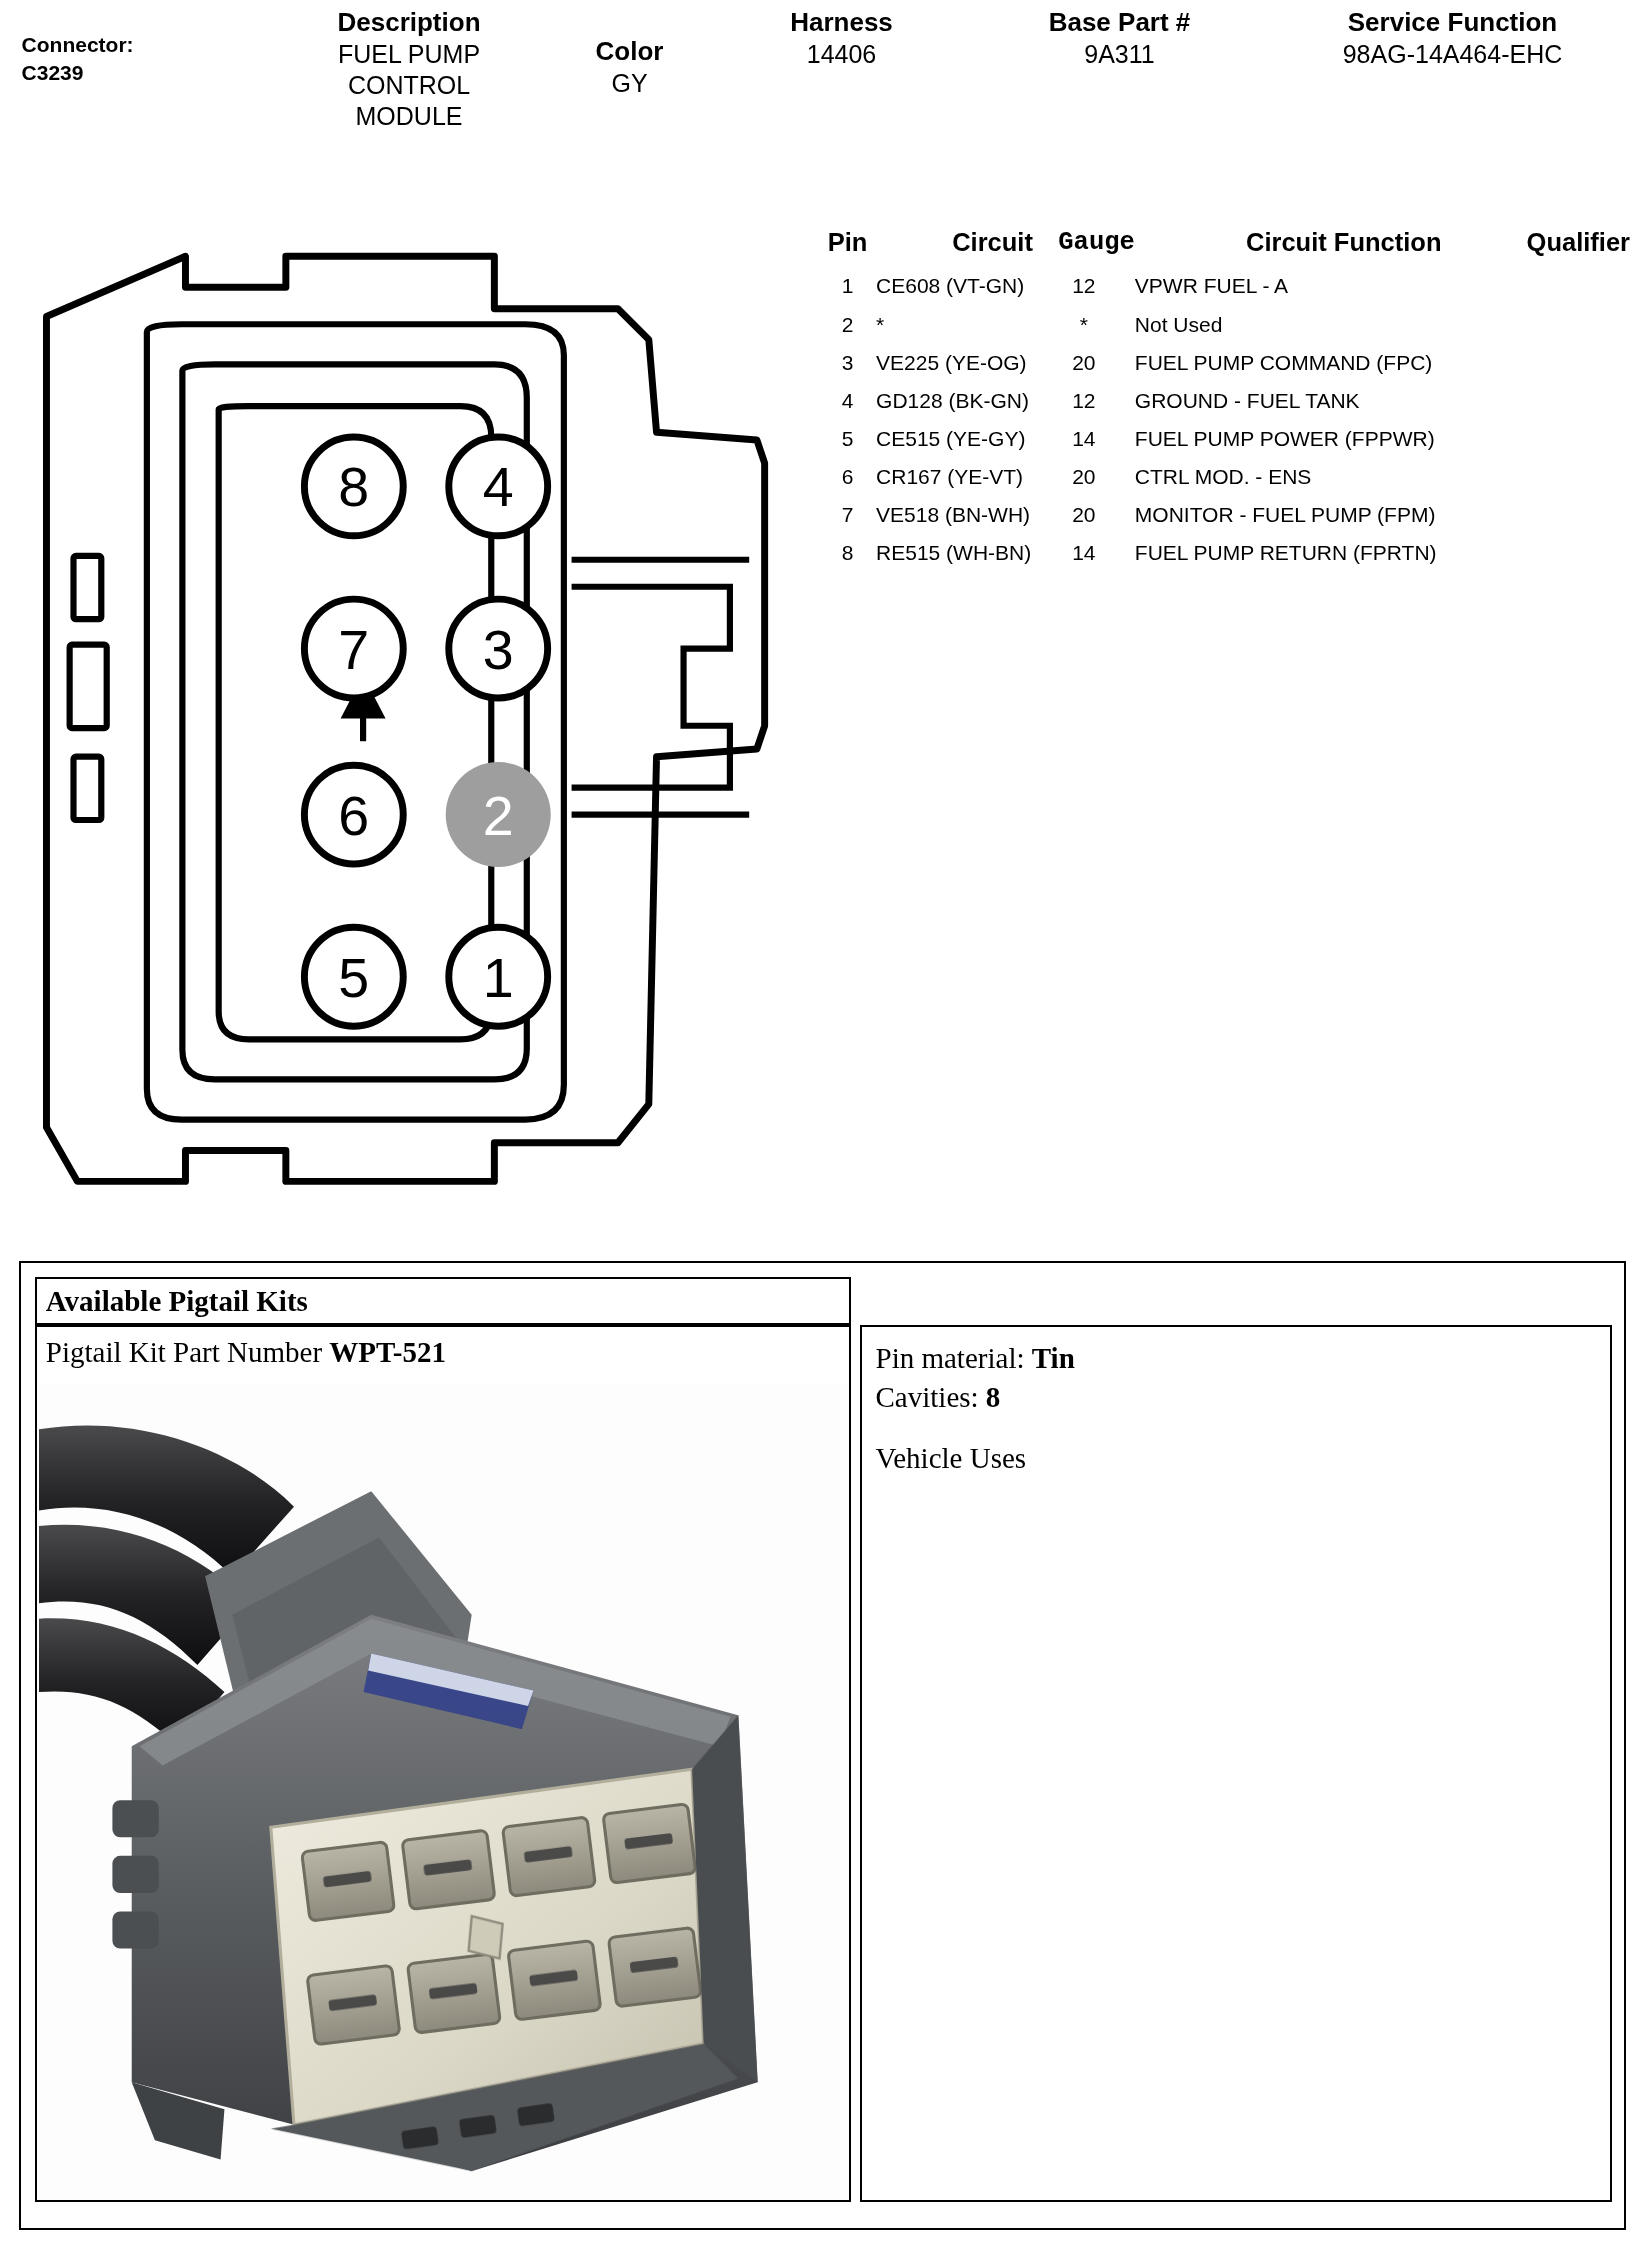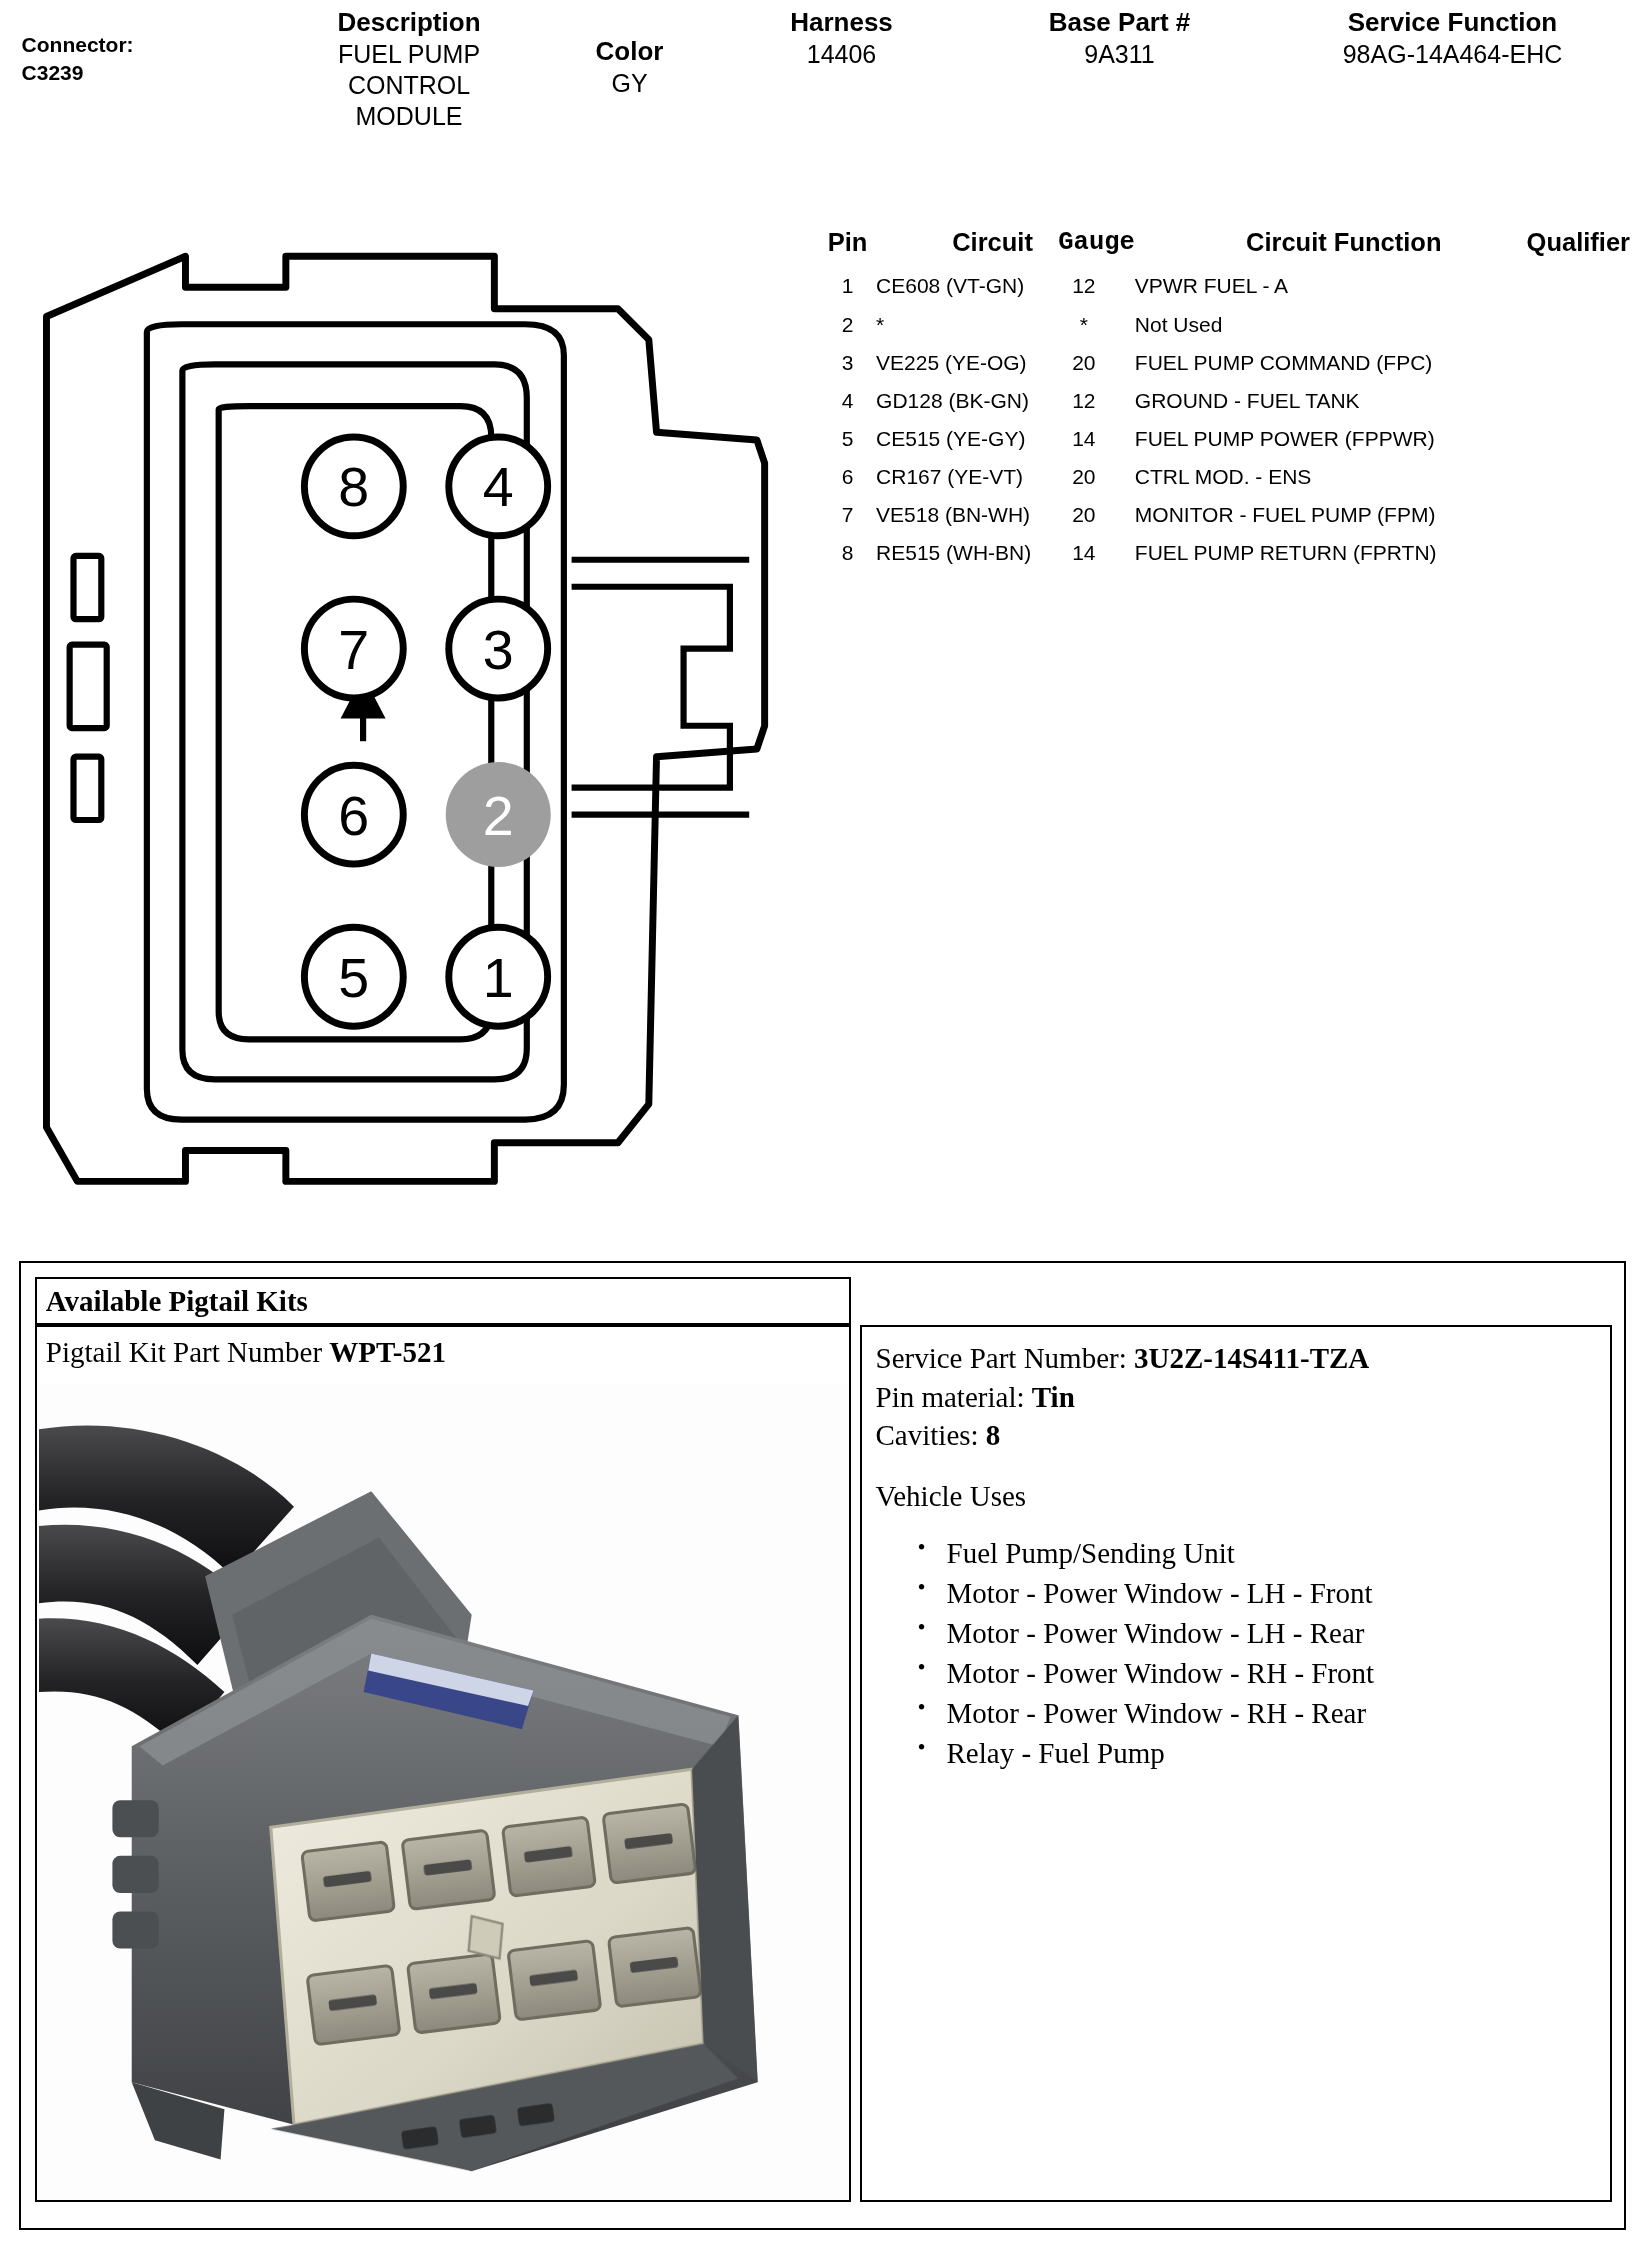--- a/index.html
+++ b/index.html
@@ -455,37 +455,25 @@
           <rect x="620" y="935" width="46" height="24" rx="5" transform="rotate(-8 643 947)"></rect>
         </g>
 
         <path d="M120,905 L240,940 L235,1005 L150,980 Z" fill="#3f4245"></path>
       </svg>
     </div>
   </div>
 
   <div class="info-box">
     <div class="info-line">
-      <span>Service Part Number:</span>
-      <b>3U2Z-14S411-TZA</b>
-    </div>
-    <div class="info-line">
       <span>Pin material:</span>
       <b>Tin</b>
     </div>
     <div class="info-line">
       <span>Cavities:</span>
       <b>8</b>
     </div>
 
     <div class="vehicle-uses-title">Vehicle Uses</div>
 
-    <ul class="uses-list">
-      <li>Fuel Pump/Sending Unit</li>
-      <li>Motor - Power Window - LH - Front</li>
-      <li>Motor - Power Window - LH - Rear</li>
-      <li>Motor - Power Window - RH - Front</li>
-      <li>Motor - Power Window - RH - Rear</li>
-      <li>Relay - Fuel Pump</li>
-    </ul>
   </div>
 </div>
 
 
 </body></html>

